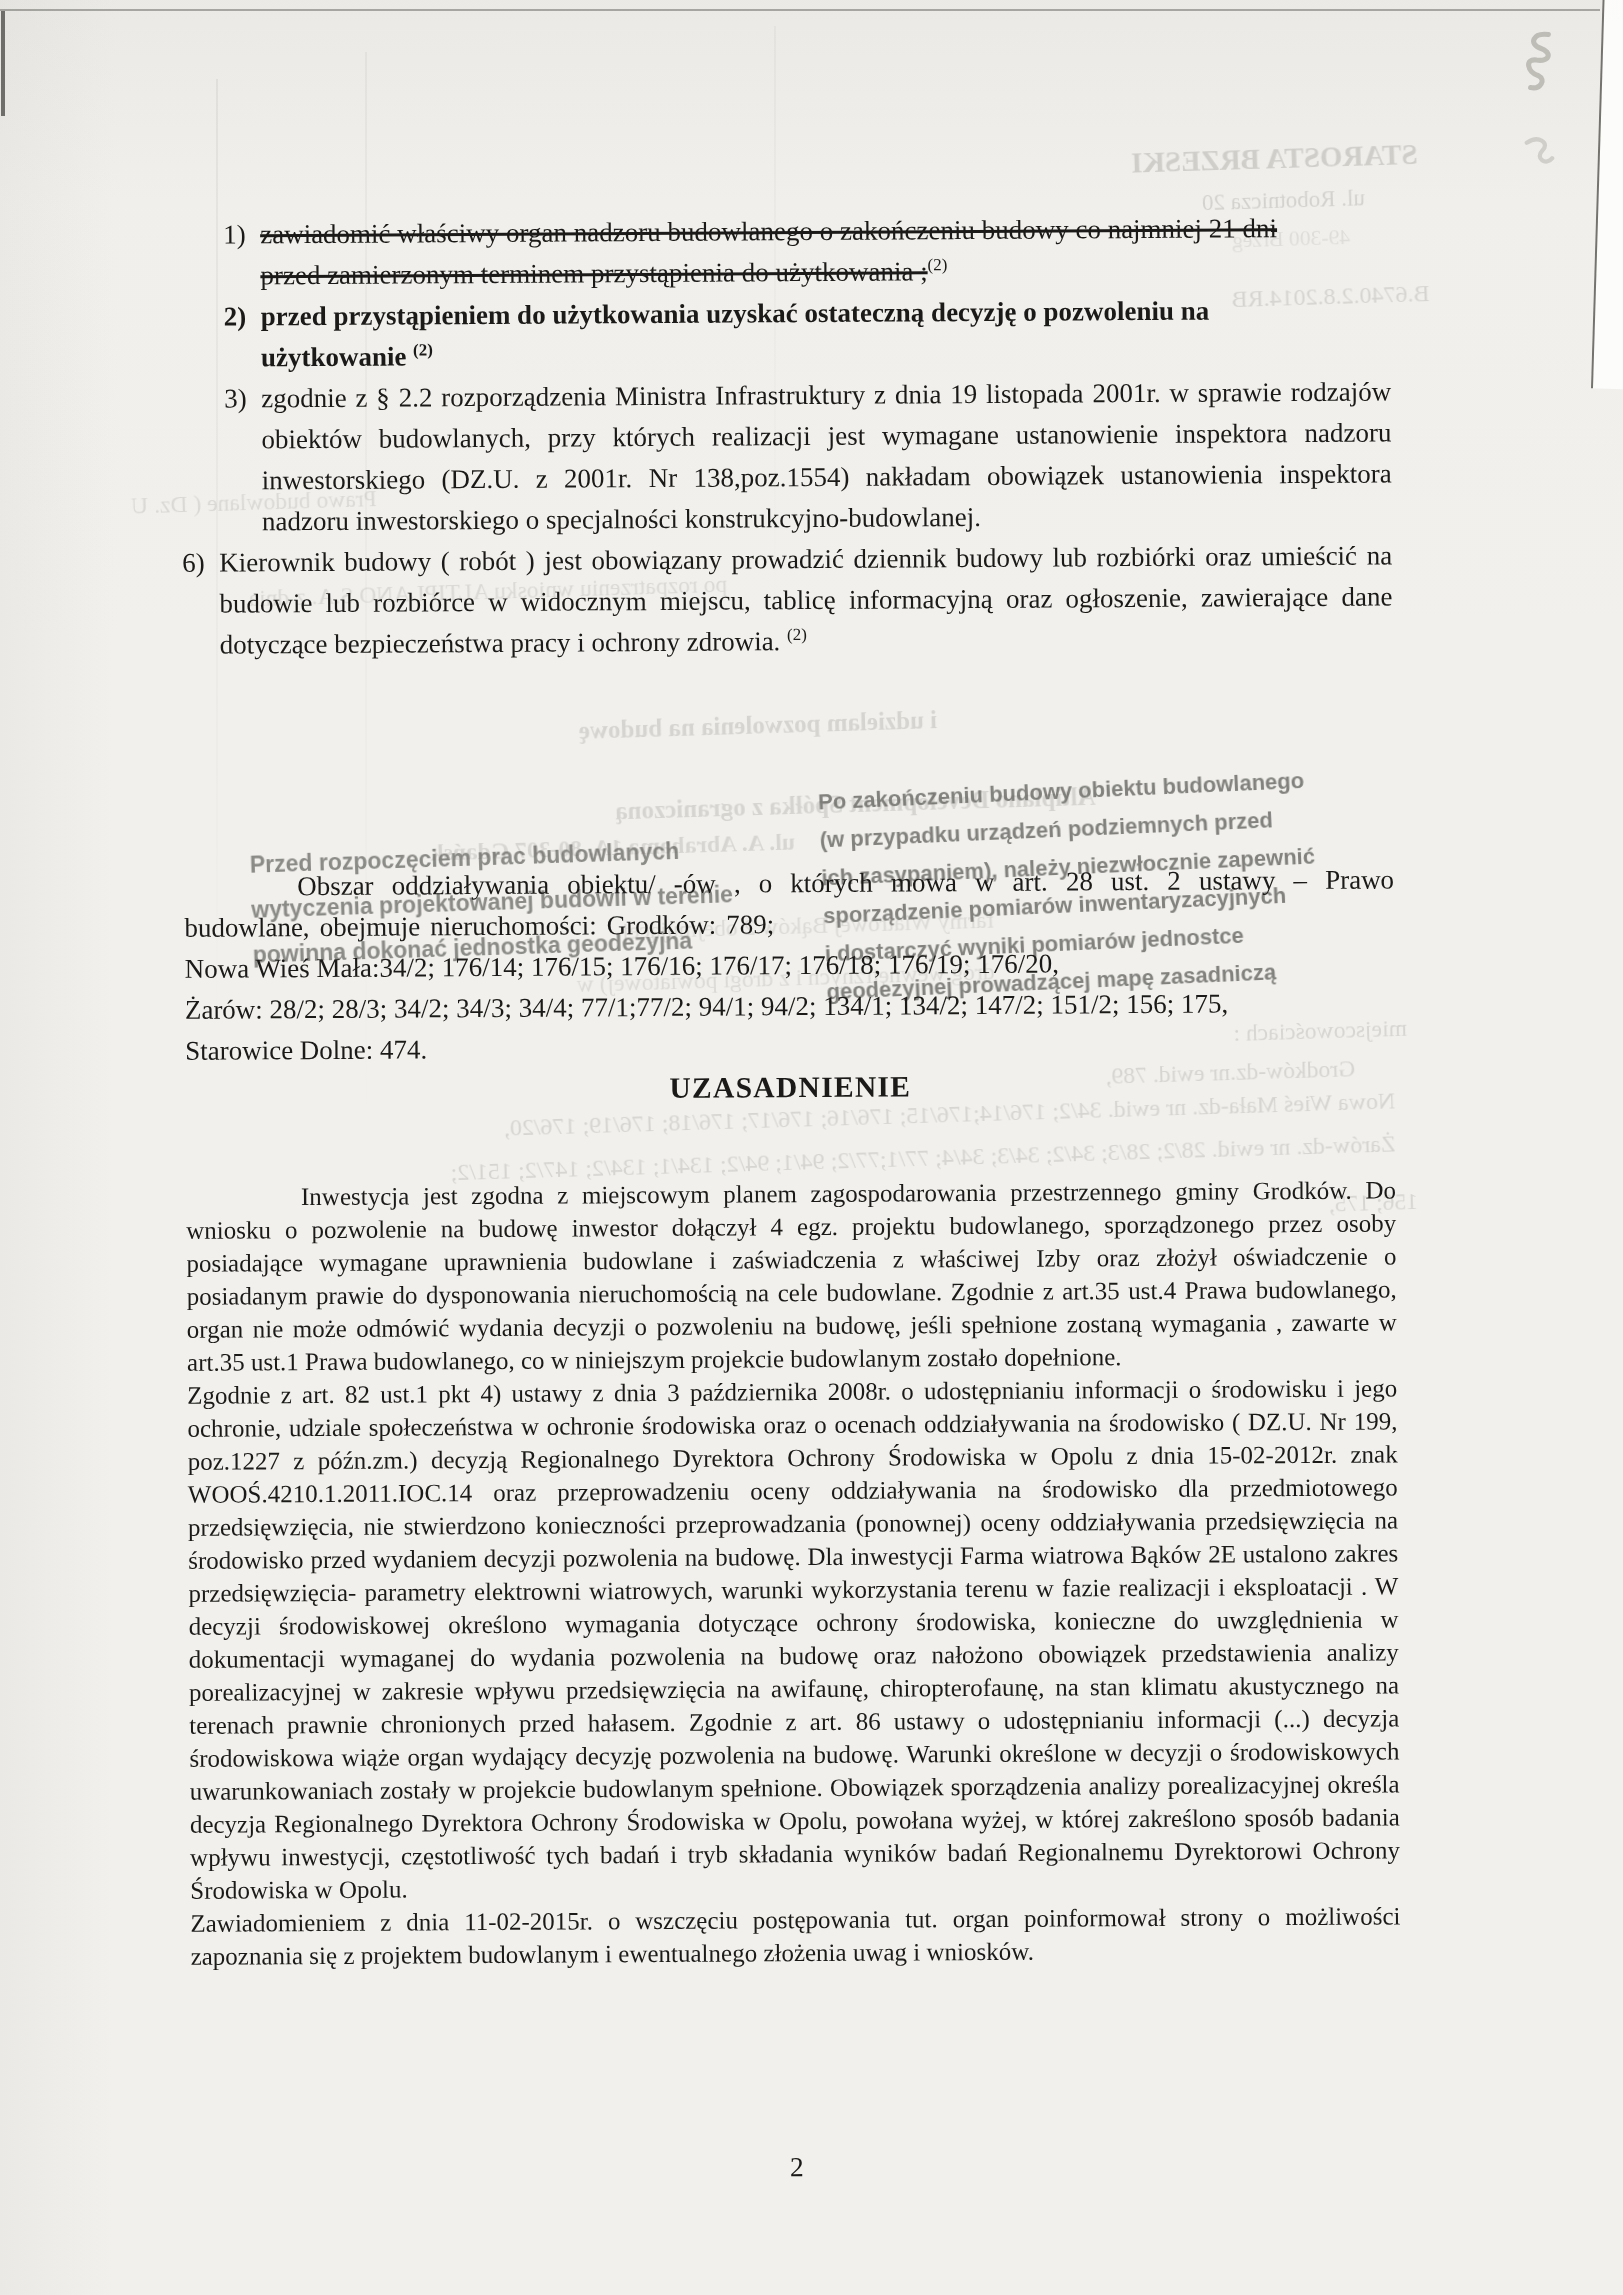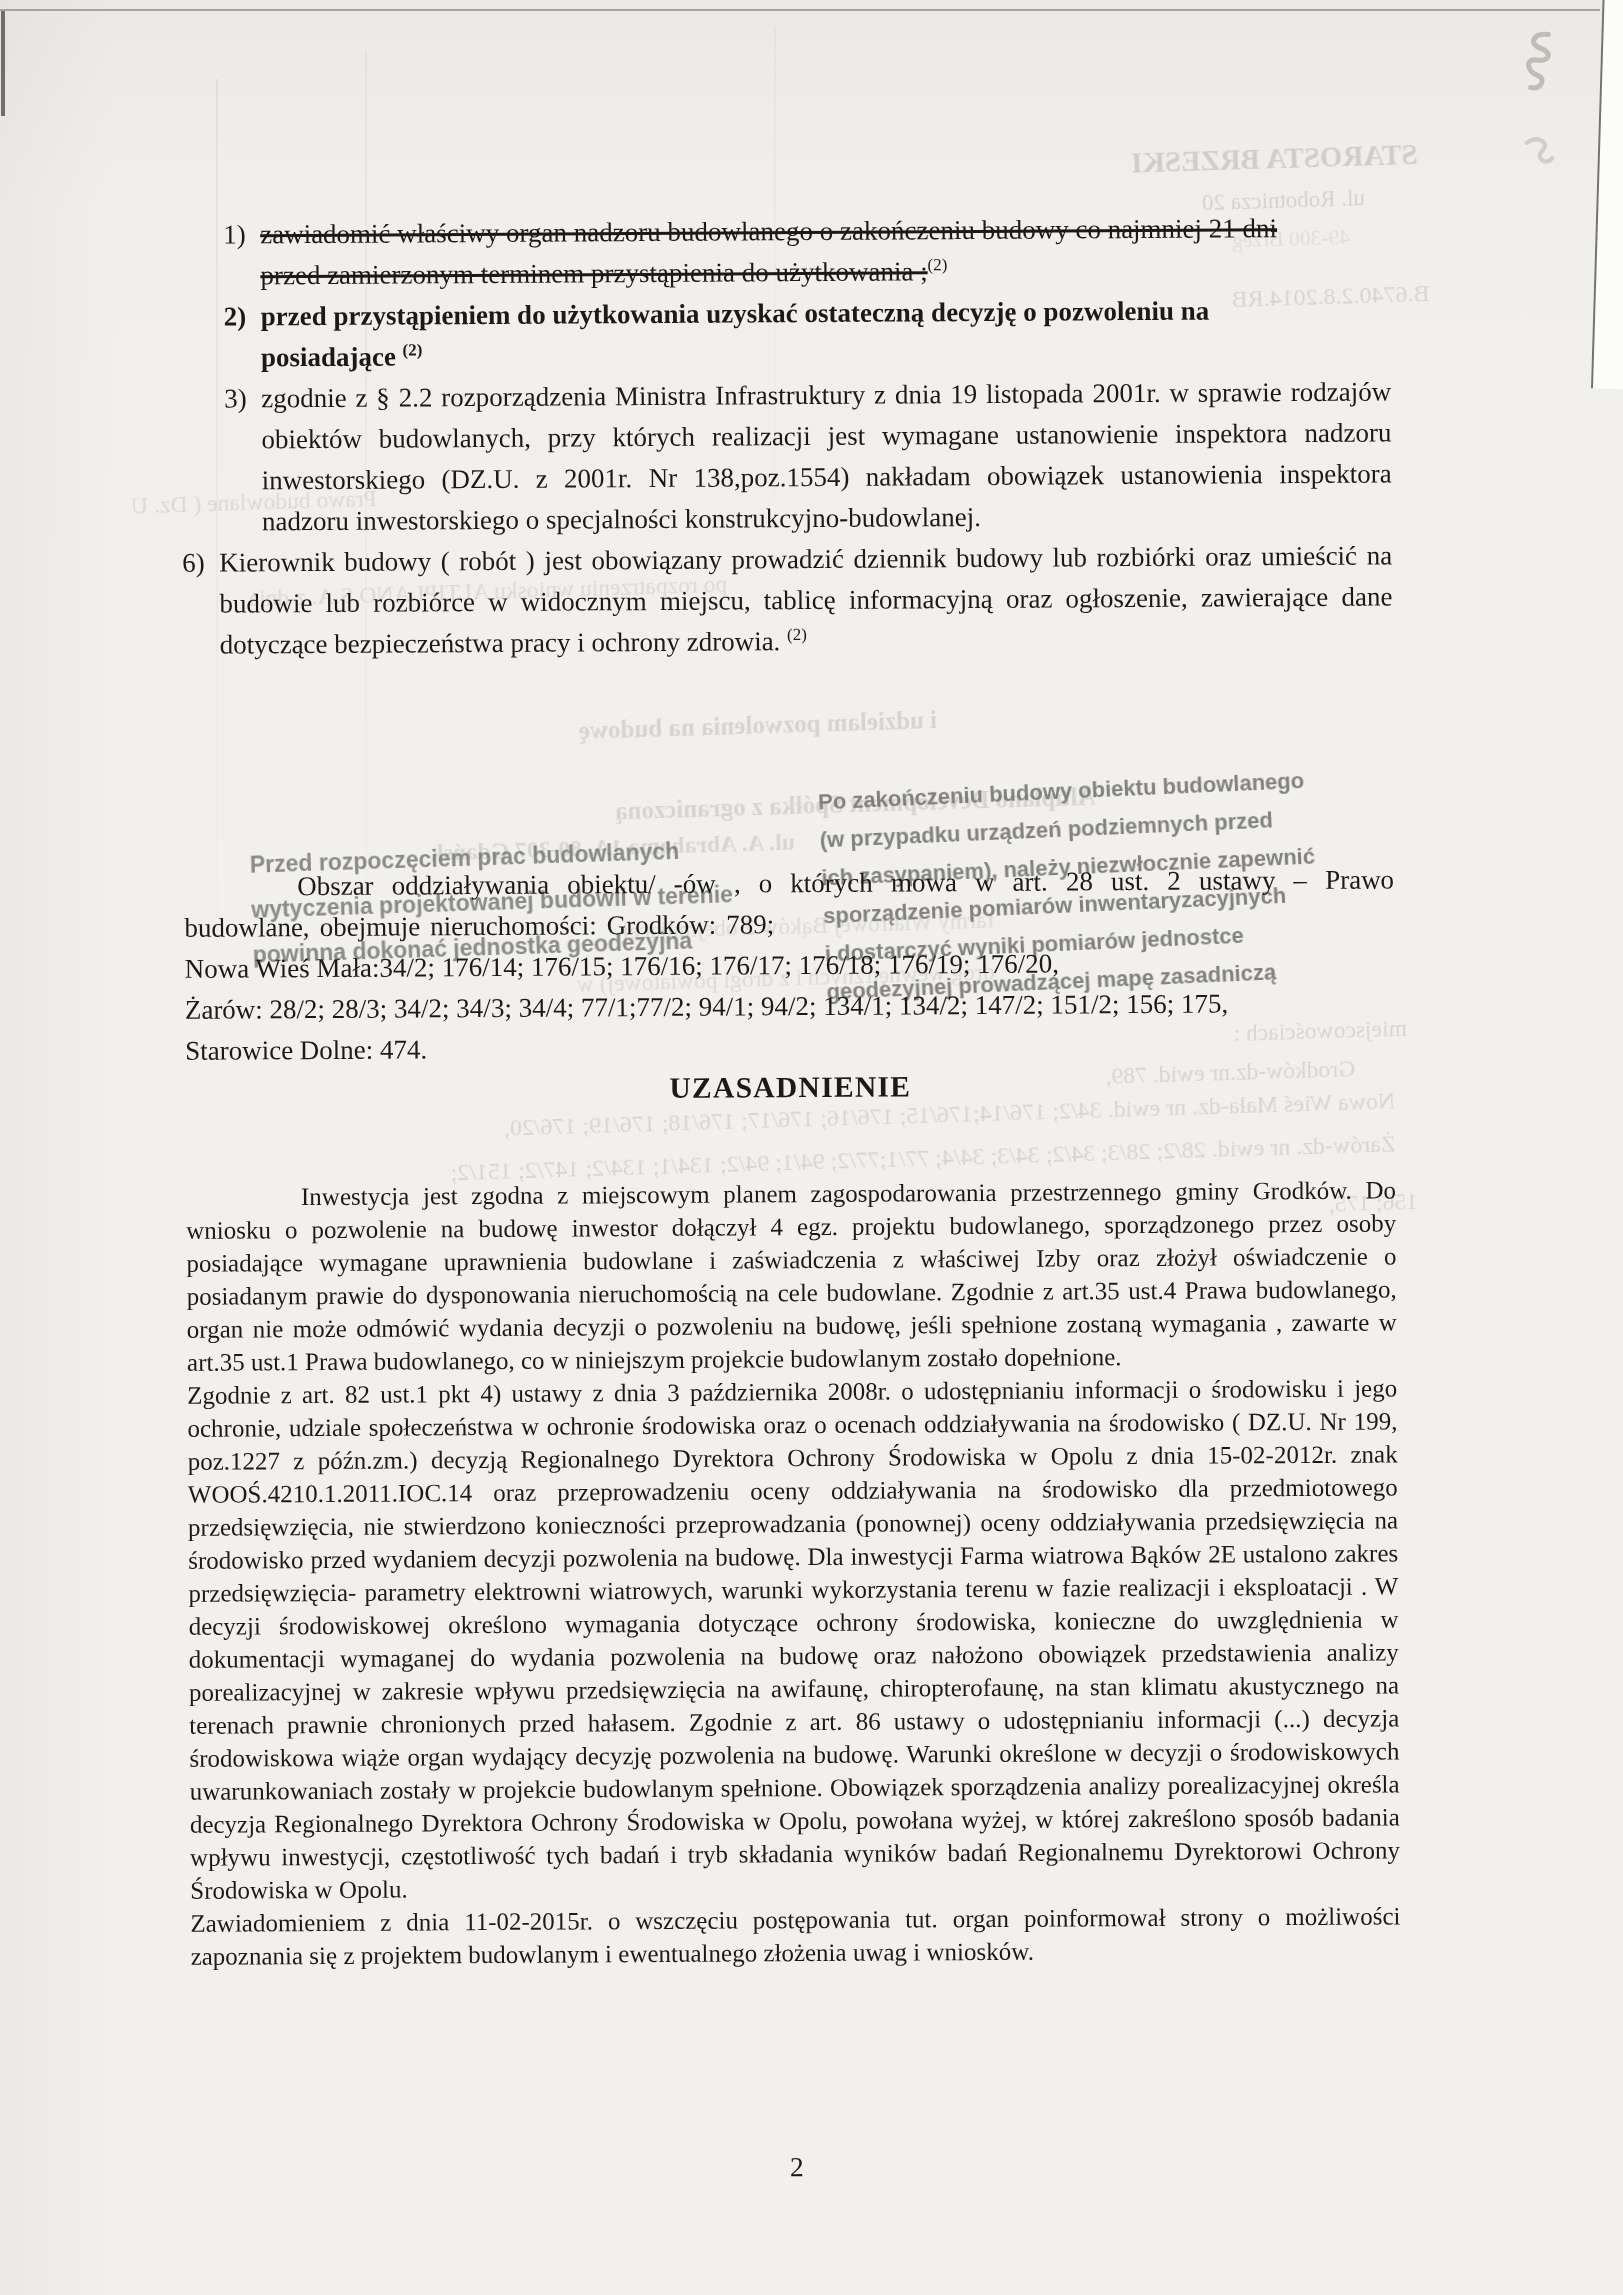--- a/index.html
+++ b/index.html
@@ -160,21 +160,21 @@
         <div class="itext">
           <span class="strike">zawiadomić właściwy organ nadzoru budowlanego o zakończeniu budowy co najmniej 21 dni</span><br>
           <span class="strike">przed zamierzonym terminem przystąpienia do użytkowania ;</span><sup class="ref">(2)</sup>
         </div>
       </div>
 
       <div class="oitem ind bold">
         <span class="marker">2)</span>
         <div class="itext">
           <span>przed przystąpieniem do użytkowania uzyskać ostateczną decyzję o pozwoleniu na</span><br>
-          <span>posiadające</span> <sup class="ref">(2)</sup>
+          <span>użytkowanie</span> <sup class="ref">(2)</sup>
         </div>
       </div>
 
       <div class="oitem ind">
         <span class="marker">3)</span>
         <div class="itext">
           <span>zgodnie z § 2.2 rozporządzenia Ministra Infrastruktury z dnia 19 listopada 2001r. w sprawie rodzajów obiektów budowlanych, przy których realizacji jest wymagane ustanowienie inspektora nadzoru inwestorskiego (DZ.U. z 2001r. Nr 138,poz.1554) nakładam obowiązek ustanowienia inspektora nadzoru inwestorskiego o specjalności konstrukcyjno-budowlanej.</span>
         </div>
       </div>
 

